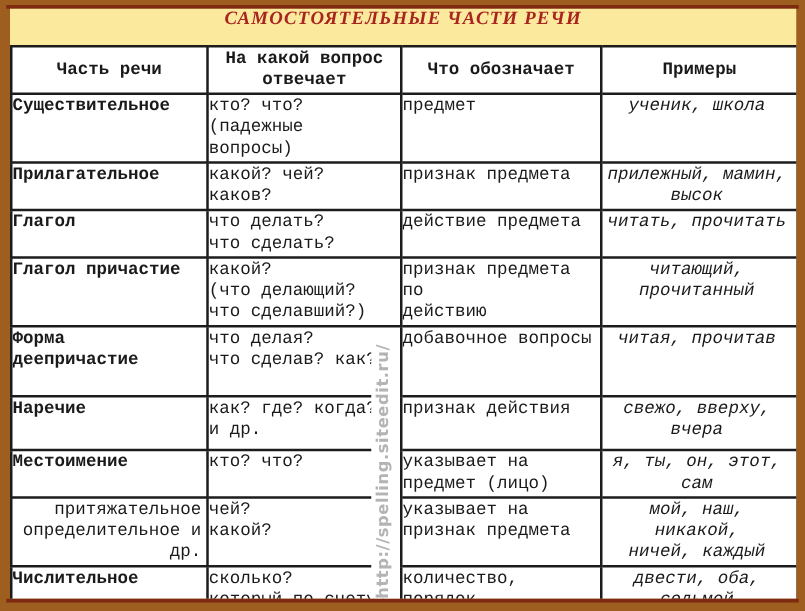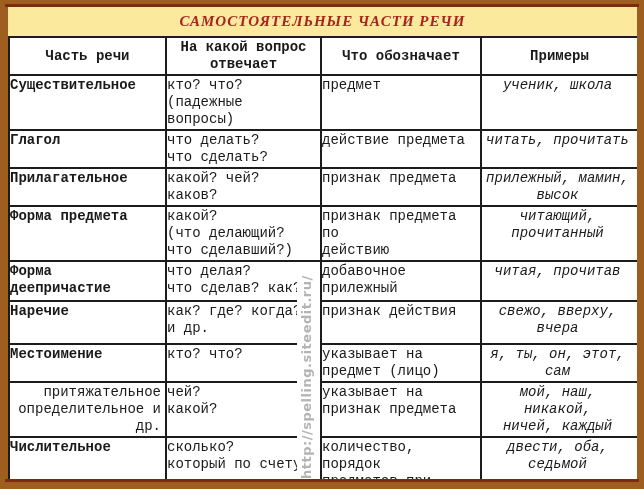--- a/index.html
+++ b/index.html
@@ -6,21 +6,21 @@
   body {
     width:644px; height:489px; position:relative; overflow:hidden;
     background:#9e5e20;
     font-family:"Liberation Serif", serif;
   }
   .accent-line { position:absolute; left:5px; right:5px; height:3px; background:#7e2a10; }
   .accent-top { top:4px; }
   .accent-bottom { top:479px; }
   .title-bar {
     position:absolute; left:8px; top:7px; width:629px; height:29px;
-    background:#fbe99e; display:flex; align-items:center; justify-content:center;
+    background:#fbe99e; display:flex; justify-content:center;
   }
   .title-text {
     color:#a8241f; font-weight:bold; font-style:italic; font-size:15px;
     letter-spacing:1px; white-space:nowrap;
   }
   .table-wrap {
     position:absolute; left:8px; top:36px; width:629px; height:443px;
     background:#ffffff; overflow:hidden;font-family:Liberation Mono, monospace;
   }
   table.pos-table {
@@ -79,50 +79,50 @@
         </tr>
       </thead>
       <tbody>
         <tr style="height:35px">
           <td class="part">Существительное</td>
           <td>кто? что?
 (падежные вопросы)</td>
           <td>предмет</td>
           <td class="examples">ученик, школа</td>
         </tr>
+        <tr style="height:36px">
+          <td class="part">Прилагательное</td>
+          <td>какой? чей? каков?</td>
+          <td>признак предмета</td>
+          <td class="examples">прилежный, мамин,
+высок</td>
+        </tr>
         <tr style="height:37px">
           <td class="part">Глагол</td>
           <td>что делать?
 что сделать?</td>
           <td>действие предмета</td>
           <td class="examples">читать, прочитать</td>
         </tr>
-        <tr style="height:36px">
-          <td class="part">Прилагательное</td>
-          <td>какой? чей? каков?</td>
-          <td>признак предмета</td>
-          <td class="examples">прилежный, мамин,
-высок</td>
-        </tr>
         <tr style="height:54px">
-          <td class="part">Форма предмета</td>
+          <td class="part">Глагол причастие</td>
           <td>какой?
 (что делающий?
 что сделавший?)</td>
           <td>признак предмета по
 действию</td>
           <td class="examples">читающий,
 прочитанный</td>
         </tr>
-        <tr style="height:40px">
+        <tr style="height:56px">
           <td class="part">Форма
 деепричастие</td>
           <td>что делая?
 что сделав? как?</td>
-          <td>добавочное прилежный</td>
+          <td>добавочное вопросы</td>
           <td class="examples">читая, прочитав</td>
         </tr>
         <tr style="height:43px">
           <td class="part">Наречие</td>
           <td>как? где? когда?
 и др.</td>
           <td>признак действия</td>
           <td class="examples">свежо, вверху, вчера</td>
         </tr>
         <tr style="height:35px">

